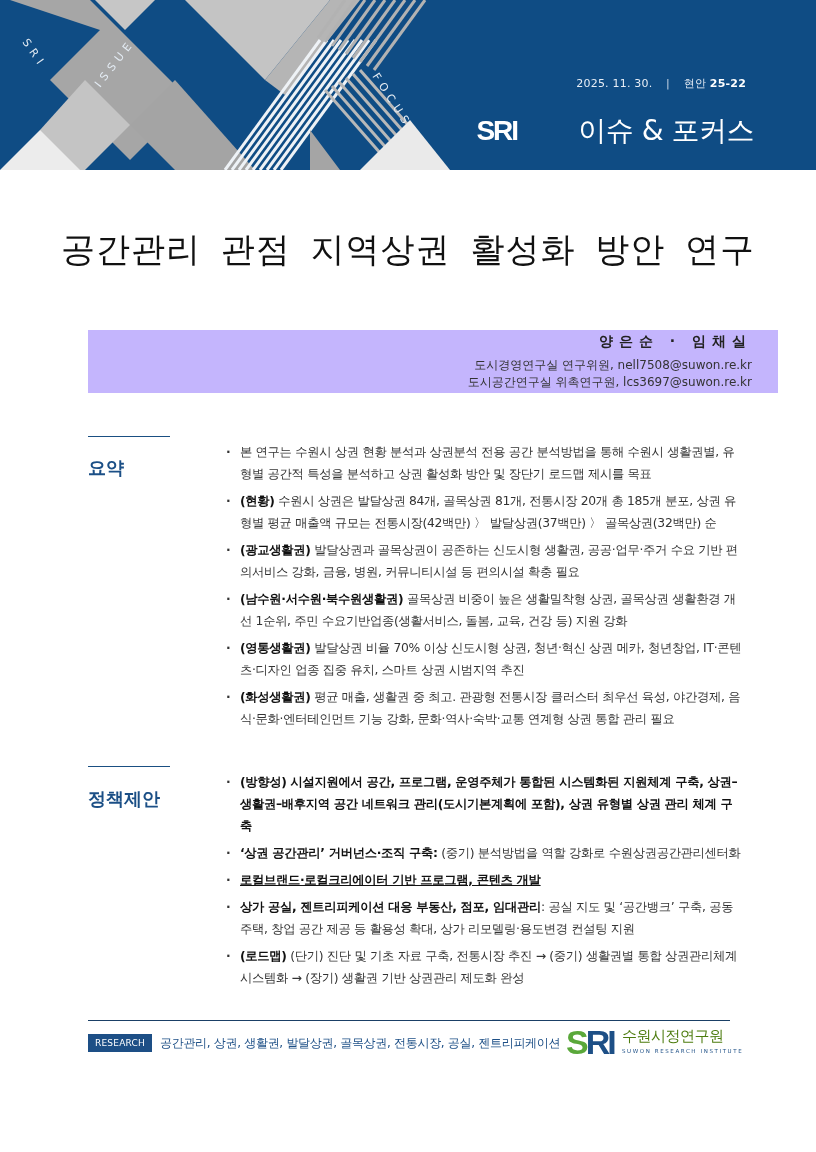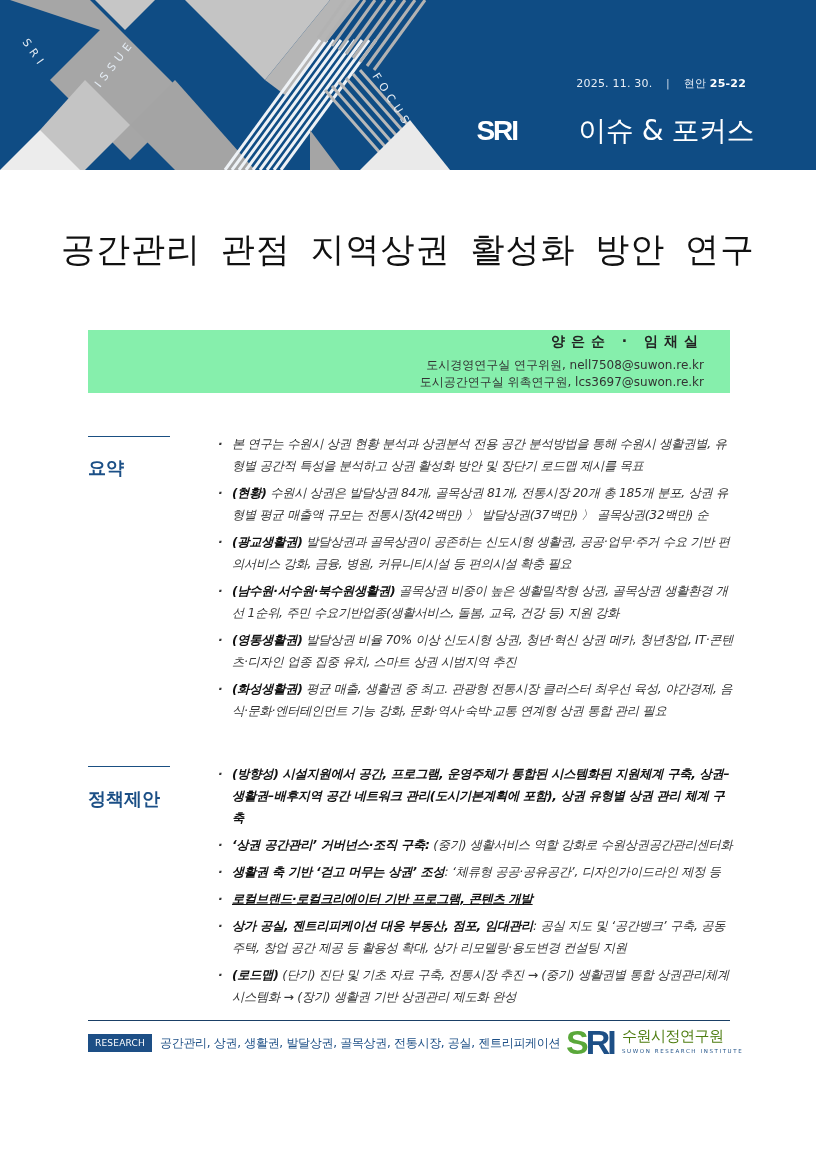--- a/index.html
+++ b/index.html
@@ -11,30 +11,30 @@
   .banner svg { position: absolute; left: 0; top: 0; }
   .banner-meta { position: absolute; right: 70px; top: 76px; color: #e8eef6; font-size: 11px; letter-spacing: 0.2px; white-space: nowrap; }
   .banner-meta .sep { margin: 0 10px; color: #c8d6e6; }
   .banner-meta .num { font-weight: bold; color: #fff; }
   .banner-title { position: absolute; right: 62px; top: 112px; color: #ffffff; font-size: 28px; font-weight: bold; white-space: nowrap; letter-spacing: -0.5px; }
   .banner-title .sri { font-family: "Liberation Sans", sans-serif; font-weight: bold; letter-spacing: -2px; margin-right: 4px; }
   .banner-title .rest { font-weight: normal; margin-left: 48px; }
 
   .main-title { position: absolute; left: 0; width: 816px; top: 227px; text-align: center; font-size: 34px; font-weight: normal; color: #111; letter-spacing: 1px; word-spacing: 8px; }
 
-  .author-box { position: absolute; left: 88px; top: 330px; width: 642px; height: 63px; background: #86efac; }
+  .author-box { position: absolute; left: 88px; top: 330px; width: 642px; height: 63px; background: #c4b5fd; padding-left: 48px; }
   .author-names { position: absolute; right: 26px; top: 3px; font-size: 14px; font-weight: bold; color: #222; letter-spacing: 6px; }
   .author-aff { position: absolute; right: 26px; font-size: 12px; color: #333; white-space: nowrap; }
   .author-aff.a1 { top: 27px; }
   .author-aff.a2 { top: 44px; }
 
   .section-rule { position: absolute; left: 88px; width: 82px; height: 1px; background: #1a4f82; }
   .section-label { position: absolute; left: 88px; font-size: 18px; font-weight: bold; color: #1b4f86; }
 
-  .bullets { position: absolute; left: 218px; width: 516px; margin: 0; padding: 0; list-style: none; font-style: italic; }
+  .bullets { position: absolute; left: 218px; width: 516px; margin: 8px; padding: 0; list-style: none; }
   .bullets li { position: relative; padding-left: 14px; font-size: 12.3px; line-height: 22px; color: #333; margin-bottom: 5px; letter-spacing: -0.3px; }
   .bullets li::before { content: "·"; position: absolute; left: 0; top: 0; font-weight: bold; color: #333; }
   .bullets b { color: #111; }
   .bullets .u { text-decoration: underline; font-weight: bold; color: #111; }
 
   .footer-rule { position: absolute; left: 88px; top: 1020px; width: 642px; height: 1px; background: #1a3f66; }
   .keyword-tag { position: absolute; left: 88px; top: 1034px; width: 64px; height: 18px; background: #1d4f86; color: #fff; font-size: 9px; line-height: 18px; text-align: center; letter-spacing: 0.2px; }
   .keyword-text { position: absolute; left: 160px; top: 1034px; font-size: 12px; line-height: 18px; color: #1d4f86; white-space: nowrap; letter-spacing: -0.3px; }
   .logo { position: absolute; left: 566px; top: 1027px; height: 32px; width: 170px; }
   .logo .sri { position: absolute; left: 0; top: -4px; font-family: "Liberation Sans", sans-serif; font-weight: bold; font-size: 34px; letter-spacing: -3px; color: #5aa83a; }
@@ -132,22 +132,21 @@
   <li><b>(광교생활권)</b><span> 발달상권과 골목상권이 공존하는 신도시형 생활권,  공공·업무·주거 수요 기반 편의서비스 강화, 금융, 병원, 커뮤니티시설 등 편의시설 확충 필요</span></li>
   <li><b>(남수원·서수원·북수원생활권)</b><span> 골목상권 비중이 높은 생활밀착형 상권, 골목상권 생활환경 개선 1순위, 주민 수요기반업종(생활서비스, 돌봄, 교육, 건강 등) 지원 강화</span></li>
   <li><b>(영통생활권)</b><span> 발달상권 비율 70% 이상 신도시형 상권, 청년·혁신 상권 메카, 청년창업, IT·콘텐츠·디자인 업종 집중 유치, 스마트 상권 시범지역 추진</span></li>
   <li><b>(화성생활권)</b><span> 평균 매출, 생활권 중 최고. 관광형 전통시장 클러스터 최우선 육성, 야간경제, 음식·문화·엔터테인먼트 기능 강화, 문화·역사·숙박·교통 연계형 상권 통합 관리 필요</span></li>
 </ul>
 
 <div class="section-rule" style="top:766px;"></div>
 <div class="section-label" style="top:787px;">정책제안</div>
 <ul class="bullets" style="top:763px;">
   <li><b>(방향성) 시설지원에서 공간, 프로그램, 운영주체가 통합된 시스템화된 지원체계 구축, 상권–생활권–배후지역 공간 네트워크 관리(도시기본계획에 포함), 상권 유형별 상권 관리 체계 구축</b><span></span></li>
-  <li><b>‘상권 공간관리’ 거버넌스·조직 구축:</b><span> (중기) 생활서비스 역할 강화로 수원상권공간관리센터화</span></li>
-  <li><b>생활권 축 기반 ‘걷고 머무는 상권’ 조성</b><span>: ‘체류형 공공·공유공간’, 디자인가이드라인 제정 등</span></li>
+  <li><b>‘상권 공간관리’ 거버넌스·조직 구축:</b><span> (중기) 분석방법을 역할 강화로 수원상권공간관리센터화</span></li>
   <li><span class="u">로컬브랜드·로컬크리에이터 기반 프로그램, 콘텐츠 개발</span><span></span></li>
   <li><b>상가 공실, 젠트리피케이션 대응 부동산, 점포, 임대관리</b><span>: 공실 지도 및 ‘공간뱅크’ 구축, 공동주택, 창업 공간 제공 등 활용성 확대, 상가 리모델링·용도변경 컨설팅 지원</span></li>
   <li><b>(로드맵)</b><span> (단기) 진단 및 기초 자료 구축, 전통시장 추진 → (중기) 생활권별 통합 상권관리체계 시스템화  → (장기) 생활권 기반 상권관리 제도화 완성</span></li>
 </ul>
 
 <div class="footer-rule"></div>
 <div class="keyword-tag">RESEARCH</div>
 <div class="keyword-text">공간관리, 상권, 생활권, 발달상권, 골목상권, 전통시장, 공실, 젠트리피케이션</div>
 <div class="logo">
   <div class="sri"><span>S</span><span class="r">RI</span></div>

